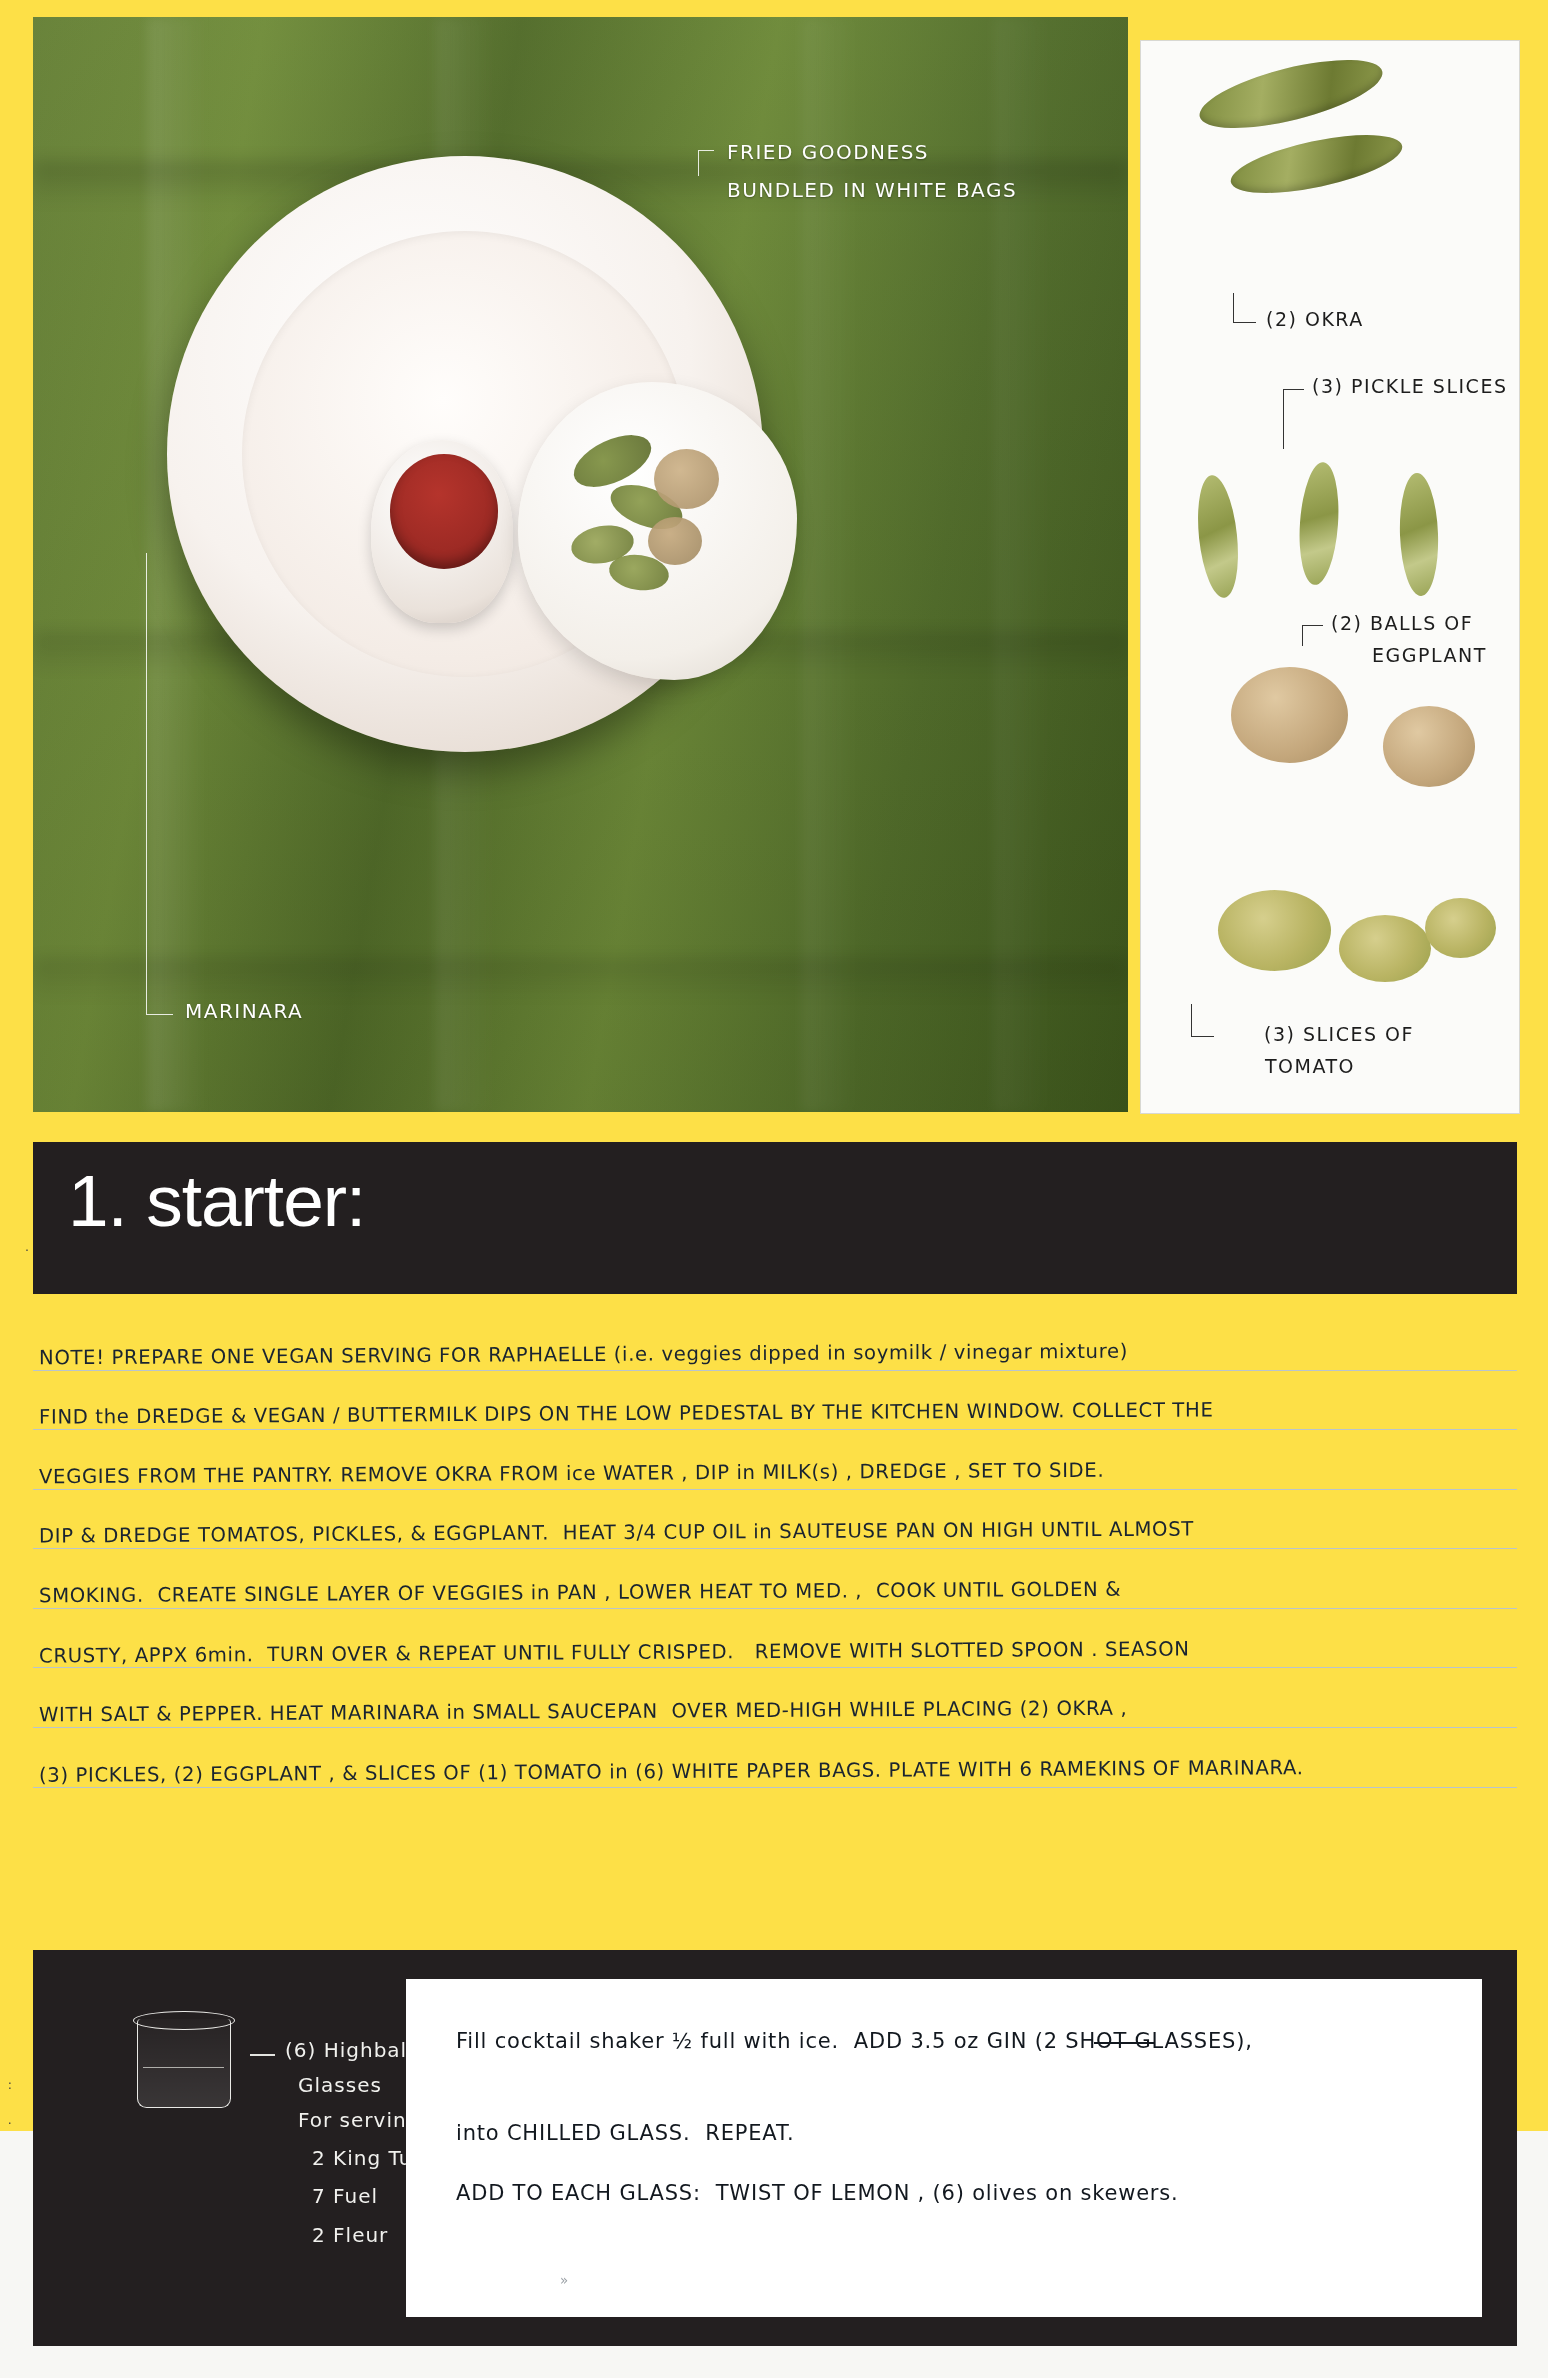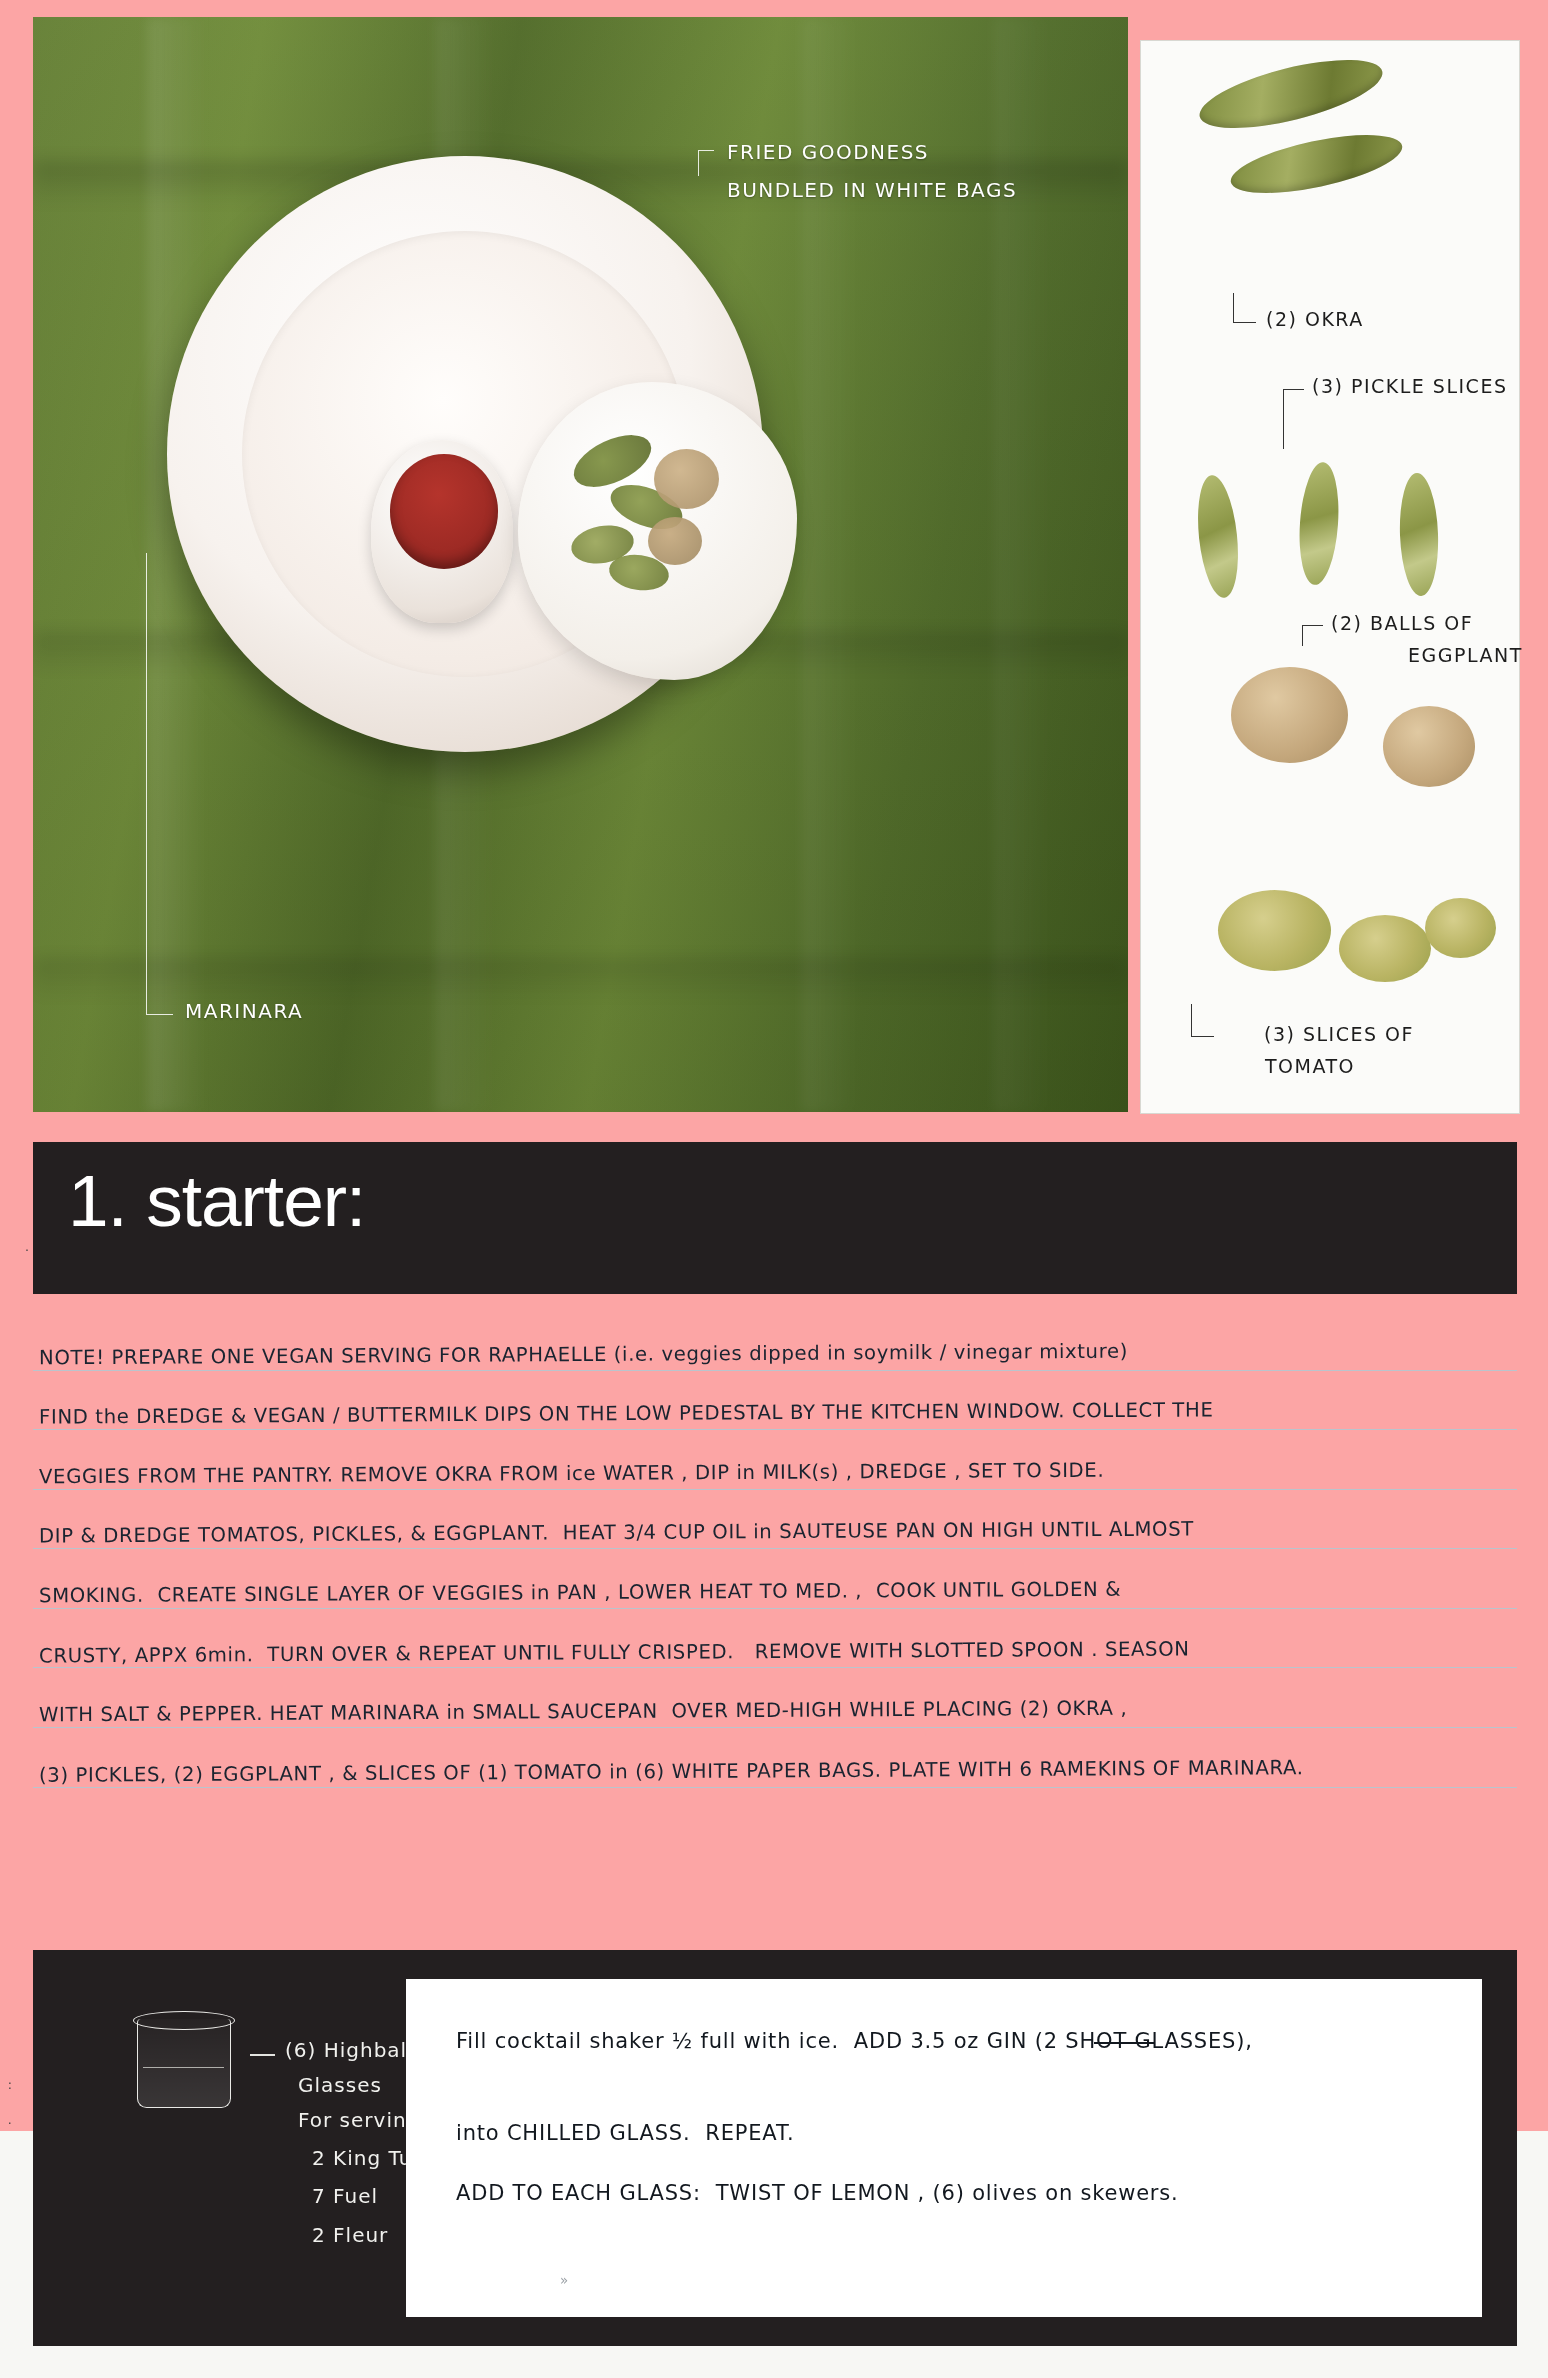--- a/index.html
+++ b/index.html
@@ -14,21 +14,21 @@
     position: relative;
     overflow: hidden;
     background: #f7f7f4;
   }
 
   
   .page {
     position: absolute;
     left: 0; top: 0;
     width: 1549px; height: 2131px;
-    background: #fca5a5;
+    background: #fde047;
   }
 
   
   .photo-block {
     position: absolute;
     left: 33px;
     top: 17.3px;
     width: 1484px;
     height: 1244px;
   }
@@ -364,21 +364,21 @@
       <div class="rleader" style="left:142px; top:348px; width:21px; height:1.9px; border-width:1.9px 0 0 0;"></div>
       <div class="rlabel" style="left:171px; top:334px;">(3) PICKLE SLICES</div>
 
       <div class="sketch pickle" style="left:58px; top:434px; transform: rotate(-6deg);"></div>
       <div class="sketch pickle" style="left:159px; top:421px; transform: rotate(4deg);"></div>
       <div class="sketch pickle" style="left:259px; top:432px; transform: rotate(-2deg);"></div>
 
       <div class="rleader" style="left:161px; top:584px; width:1.9px; height:21px; border-width:0 0 0 1.9px;"></div>
       <div class="rleader" style="left:161px; top:584px; width:21px; height:1.9px; border-width:1.9px 0 0 0;"></div>
       <div class="rlabel" style="left:190px; top:571px;">(2) BALLS OF</div>
-      <div class="rlabel" style="left:231px; top:603px;margin-left:36px;">EGGPLANT</div>
+      <div class="rlabel" style="left:231px; top:603px;">EGGPLANT</div>
 
       <div class="sketch eggball" style="left:90px; top:626px; width:117px; height:96px;"></div>
       <div class="sketch eggball" style="left:242px; top:665px; width:92px; height:81px;"></div>
 
       <div class="sketch tomslice" style="left:77px; top:849px; width:113px; height:81px;"></div>
       <div class="sketch tomslice" style="left:198px; top:874px; width:92px; height:67px;"></div>
       <div class="sketch tomslice" style="left:284px; top:857px; width:71px; height:60px;"></div>
 
       <div class="rleader" style="left:50px; top:963px; width:1.9px; height:33px; border-width:0 0 0 1.9px;"></div>
       <div class="rleader" style="left:50px; top:995px; width:23px; height:1.9px; border-width:1.9px 0 0 0;"></div>

